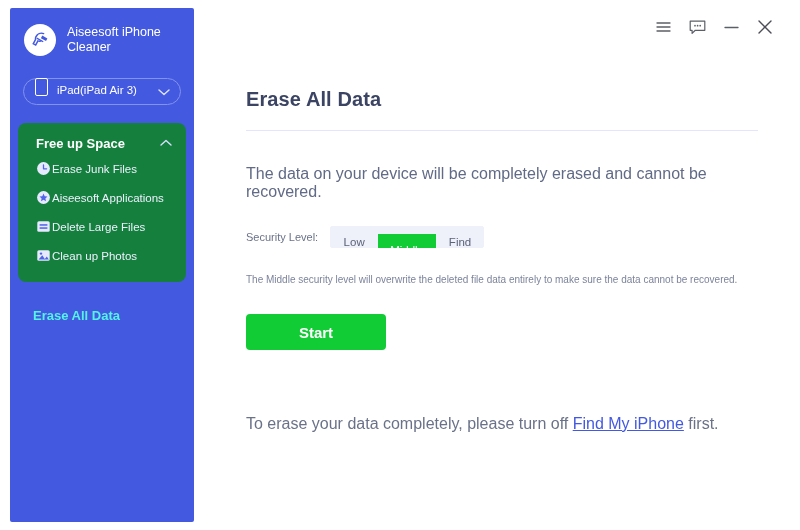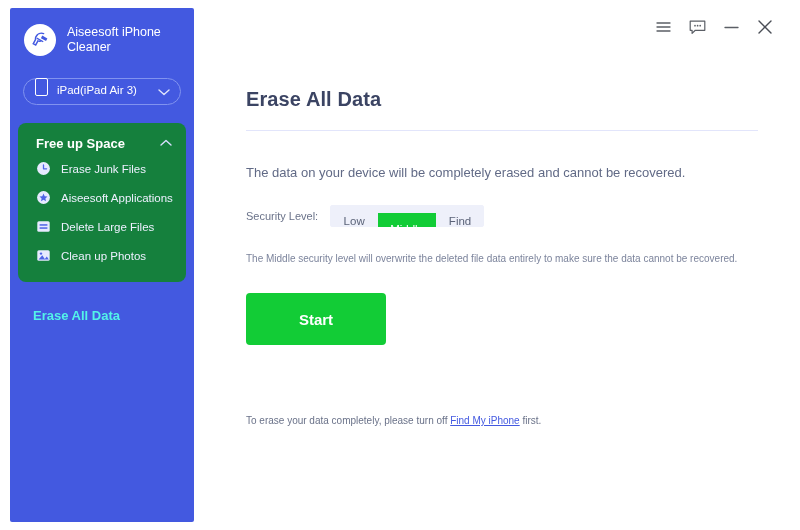--- a/index.html
+++ b/index.html
@@ -158,21 +158,21 @@
     width: 15px;
     height: 15px;
     flex: 0 0 auto;
     display: flex;
     align-items: center;
     justify-content: center;
     color: #e7eaff;
   }
   .nav-icon svg { display: block; }
   .nav-label {
-    margin-left: 10px;
+    margin-left: 1px;
     color: #eef0ff;
     font-size: 11.5px;
     white-space: nowrap;
   }
 
   .nav-standalone {
     margin-top: 22px;
     padding-left: 23px;
     height: 22px;
     display: flex;
@@ -209,21 +209,21 @@
   .divider {
     margin-top: 19px;
     width: 512px;
     height: 1px;
     background: #e2e5fb;
   }
 
   .lead-text {
     margin-top: 34px;
     color: #616a86;
-    font-size: 13px;
+    font-size: 16px;
   }
 
   .security-row {
     margin-top: 25px;
     display: flex;
     align-items: center;
     text-align: right;
   }
   .security-label {
     color: #6a7289;
@@ -257,40 +257,40 @@
 
   .note-text {
     margin-top: 26px;
     color: #7c849c;
     font-size: 10px;
   }
 
   .start-button {
     margin-top: 29px;
     width: 140px;
-    height: 52px;
+    height: 36px;
     background: #12cc36;
     border: none;
     border-radius: 4px;
     color: #ffffff;
     font-size: 15px;
     font-weight: bold;
     font-family: "Liberation Sans", "DejaVu Sans", sans-serif;
     cursor: pointer;
     display: flex;
     align-items: center;
     justify-content: center;
   }
 
   .footer-note {
     position: absolute;
     left: 38px;
     top: 361px;
     color: #6a7289;
-    font-size: 10px;
+    font-size: 16px;
   }
   .footer-link {
     color: #4359e0;
     text-decoration: underline;
     cursor: pointer;
   }
 </style>
 </head>
 <body>
 

